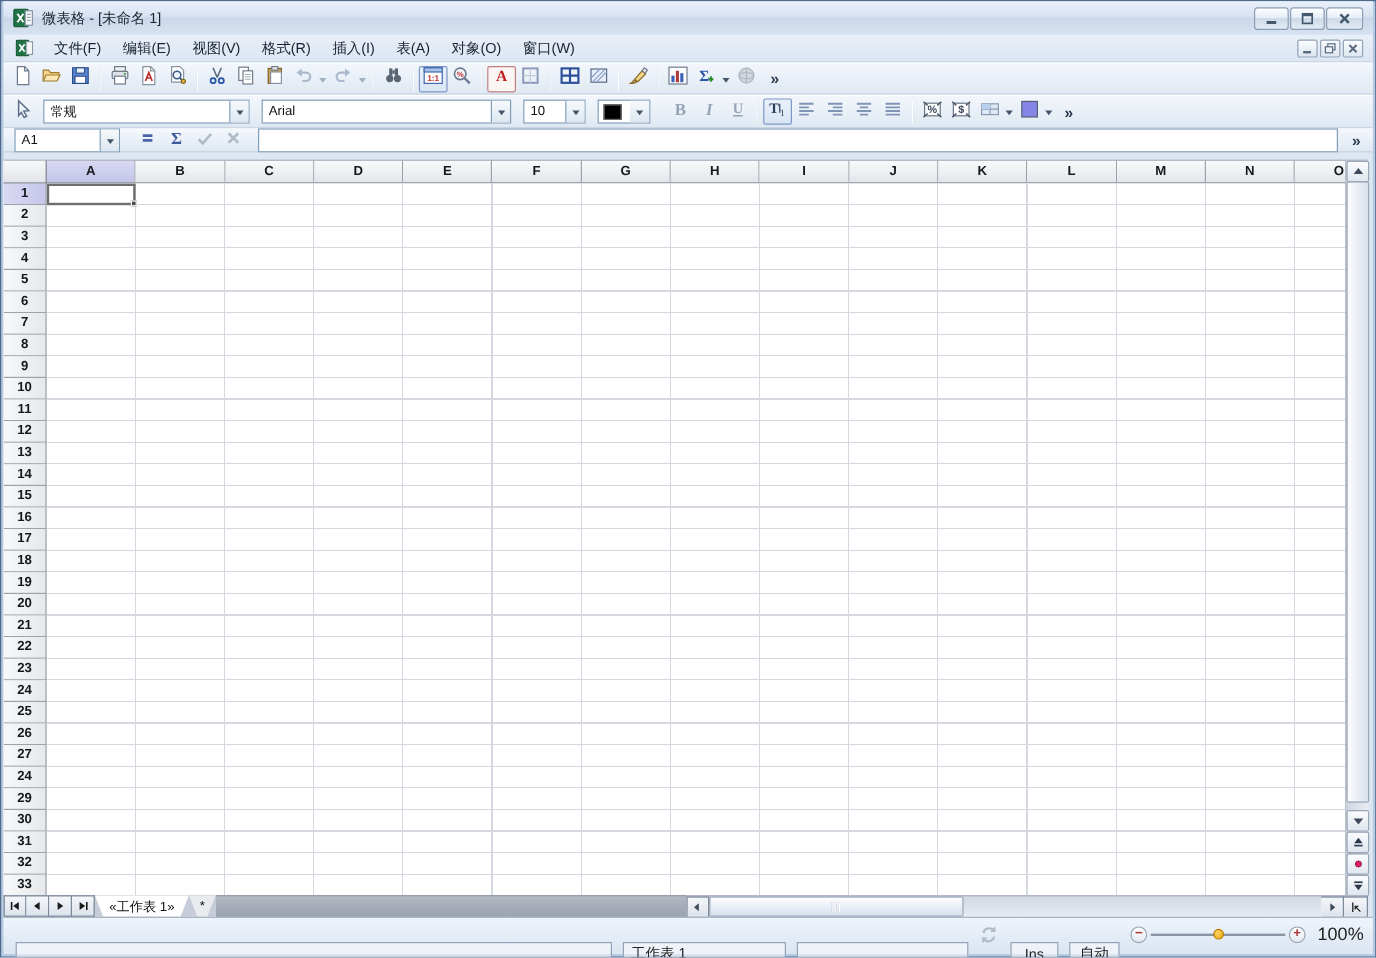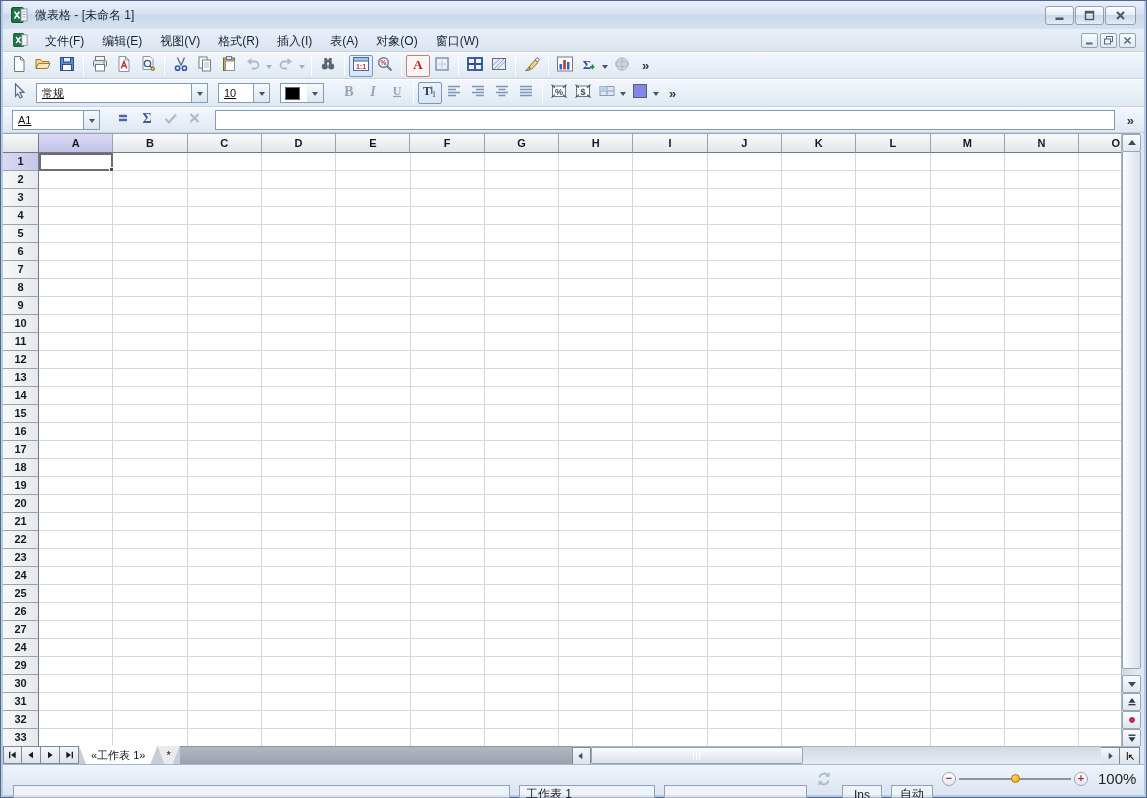--- a/index.html
+++ b/index.html
@@ -31,34 +31,34 @@
   .mdibtn{ width:17px; height:15px; border:1px solid #93a3b8; border-radius:2px;
     background:linear-gradient(#fafcfe,#dde6f0); display:flex; align-items:center; justify-content:center; }
   .mdibtn svg{ width:11px; height:11px; }
   
   .toolbar{ position:absolute; left:3px; right:3px;
     background:linear-gradient(#f3f7fc,#dfe8f2);
     border-top:1px solid #fff; border-bottom:1px solid #c6d2e0;
     display:flex; align-items:center; padding:0 4px; }
   .tb1{ top:52px; height:27px; }
   .tb2{ top:79px; height:28px; }
-  .fxbar{ top:107px; height:26px; }
+  .fxbar{ top:107px; height:20px; }
   .btn{ width:24px; height:22px; display:flex; align-items:center; justify-content:center;
     border:1px solid transparent; border-radius:2px; margin:0 0; flex:0 0 auto; }
   .btn svg{ width:18px; height:18px; }
   .btn.boxed{ border:1px solid #7a96c4; background:linear-gradient(#eaf1fa,#d8e5f4); }
   .btn.redboxed{ border:1px solid #c08080; background:#fbf6f4; }
   .btn.disabled{ opacity:.85; }
   .sep{ width:1px; height:20px; background:#b9c6d6; border-right:1px solid #fff; margin:0 4px; flex:0 0 auto; }
   .dcaret{ width:0; height:0; border:3px solid transparent; border-top:4px solid #44566c; margin:5px 2px 0 1px; flex:0 0 auto;}
   .dcaret.dim{ border-top-color:#9fb0c4; }
   .overflow{ font-size:13px; color:#2a3a52; padding:0 6px; margin-left:2px; flex:0 0 auto; font-weight:bold;}
   
   .combo{ height:20px; background:#fff; border:1px solid #7f9db9; display:flex; align-items:center;
-    margin:0 5px; flex:0 0 auto;text-decoration:underline; }
+    margin:0 5px; flex:0 0 auto; }
   .combo .cval{ font-size:11px; color:#111; padding:0 5px; flex:1; overflow:hidden; white-space:nowrap; }
   .combo .cbtn{ width:16px; height:100%; border-left:1px solid #7f9db9;
     background:linear-gradient(#f6f9fc,#dde6f0); display:flex; align-items:center; justify-content:center; }
   .combo .cbtn .dcaret{ margin:4px 0 0 0; }
   .swatch{ width:15px; height:13px; background:#000; border:1px solid #666; margin-left:4px; }
   
   .namebox{ width:88px; }
   .fx-input{ flex:1; height:20px; border:1px solid #7f9db9; background:#fff; margin:0 4px 0 8px;
     font-size:12px; padding:0 4px; font-family:"Liberation Sans",sans-serif; outline:none; }
   
@@ -362,20 +362,26 @@
   </div>
 
   <div class="toolbar tb2">
     <span class="btn">
         <span><svg width="18" height="18" viewBox="0 0 18 18">
             <path d="M5.5 2l8.5 8.2-4.2.4 2.4 4.2-2.1 1.2-2.4-4.3-2.2 2.7z" fill="#eef2fa" stroke="#5a6a86" stroke-width="1.2"></path>
           </svg></span>
       </span>
     <span class="combo" style="width:172px">
       <span class="cval">常规</span>
+      <span class="cbtn">
+          <span class="dcaret"></span>
+        </span>
+    </span>
+    <span class="combo" style="width:208px">
+      <span class="cval">Arial</span>
       <span class="cbtn">
           <span class="dcaret"></span>
         </span>
     </span>
     <span class="combo" style="width:52px">
       <span class="cval">10</span>
       <span class="cbtn">
           <span class="dcaret"></span>
         </span>
     </span>

